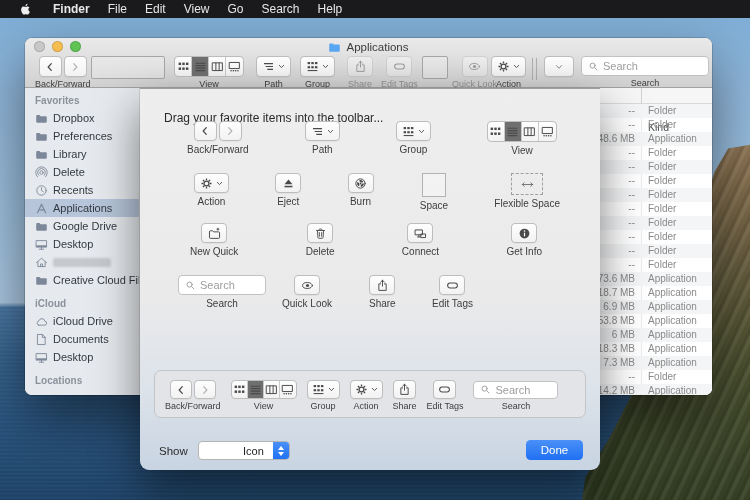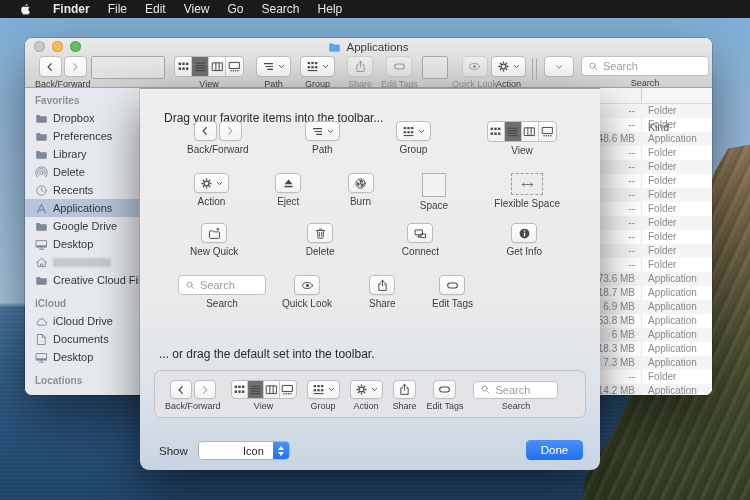--- a/index.html
+++ b/index.html
@@ -832,21 +832,20 @@
         <button class="tb-btn">
           <span class="icon">
             <svg viewBox="0 0 16 16" width="13" height="13">
               <rect x="2" y="5" width="12" height="6" rx="3" fill="none" stroke="currentColor" stroke-linecap="round" stroke-linejoin="round" stroke-width="1.3"></rect>
             </svg>
           </span>
         </button>
         <span class="lbl">Edit Tags</span>
       </div>
     </div>
-  <div class="lead2">... or drag the default set into the toolbar.</div>
   <div class="defbox" id="defbox">
       <div class="titem">
         <div class="bfgroup">
           <button class="tb-btn">
             <span class="icon">
               <svg viewBox="0 0 16 16" width="12" height="12">
                 <path d="M9.7 3.5 5.6 8l4.1 4.5" fill="none" stroke="currentColor" stroke-linecap="round" stroke-linejoin="round" stroke-width="1.7"></path>
               </svg>
             </span>
           </button>

